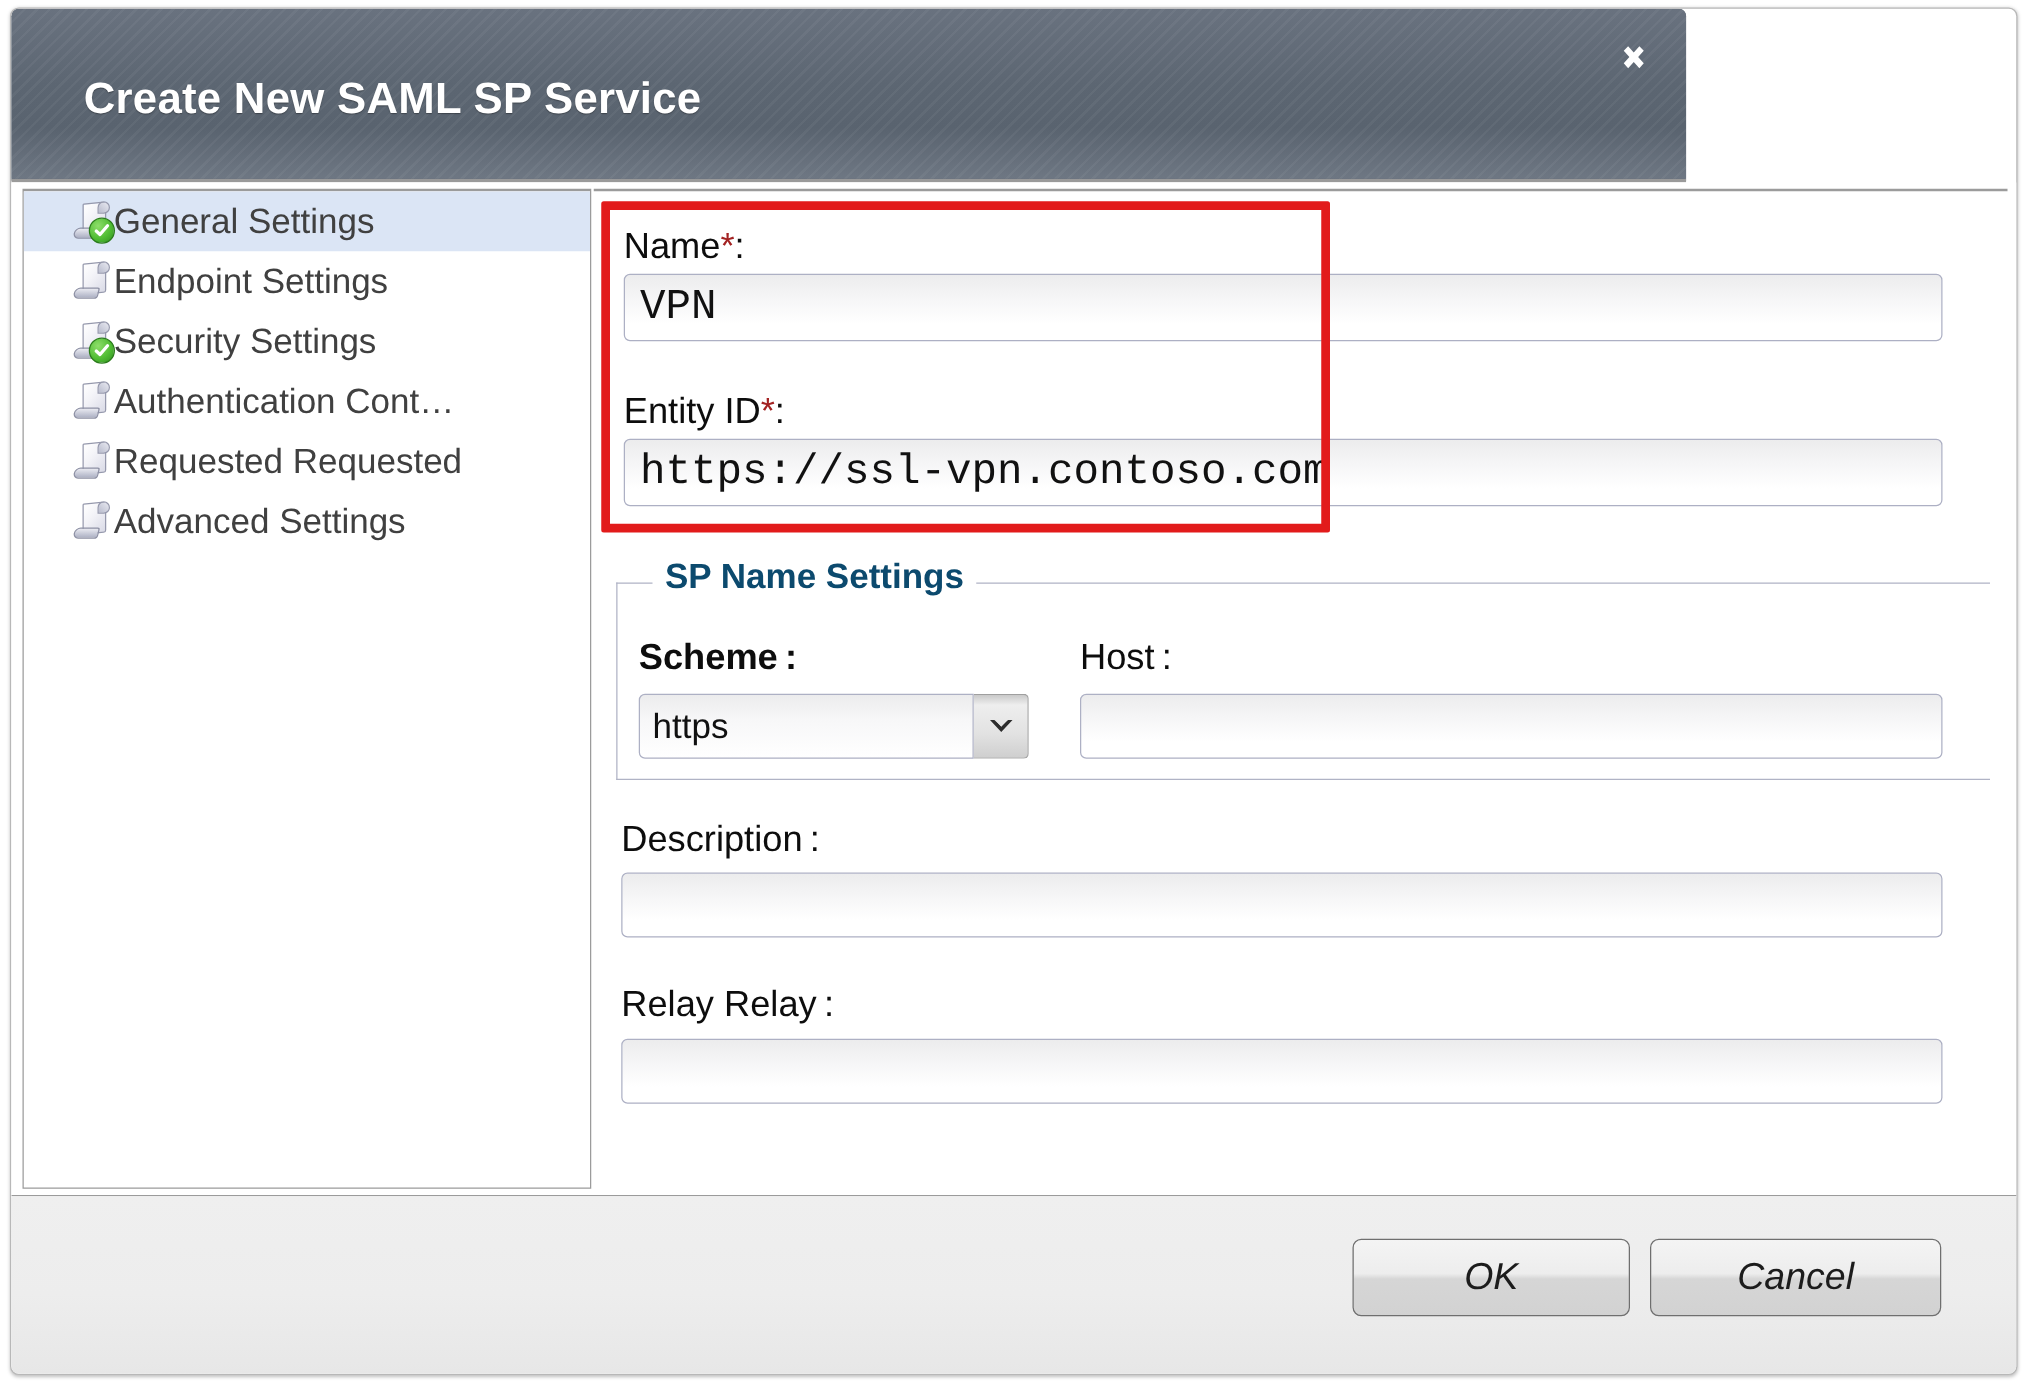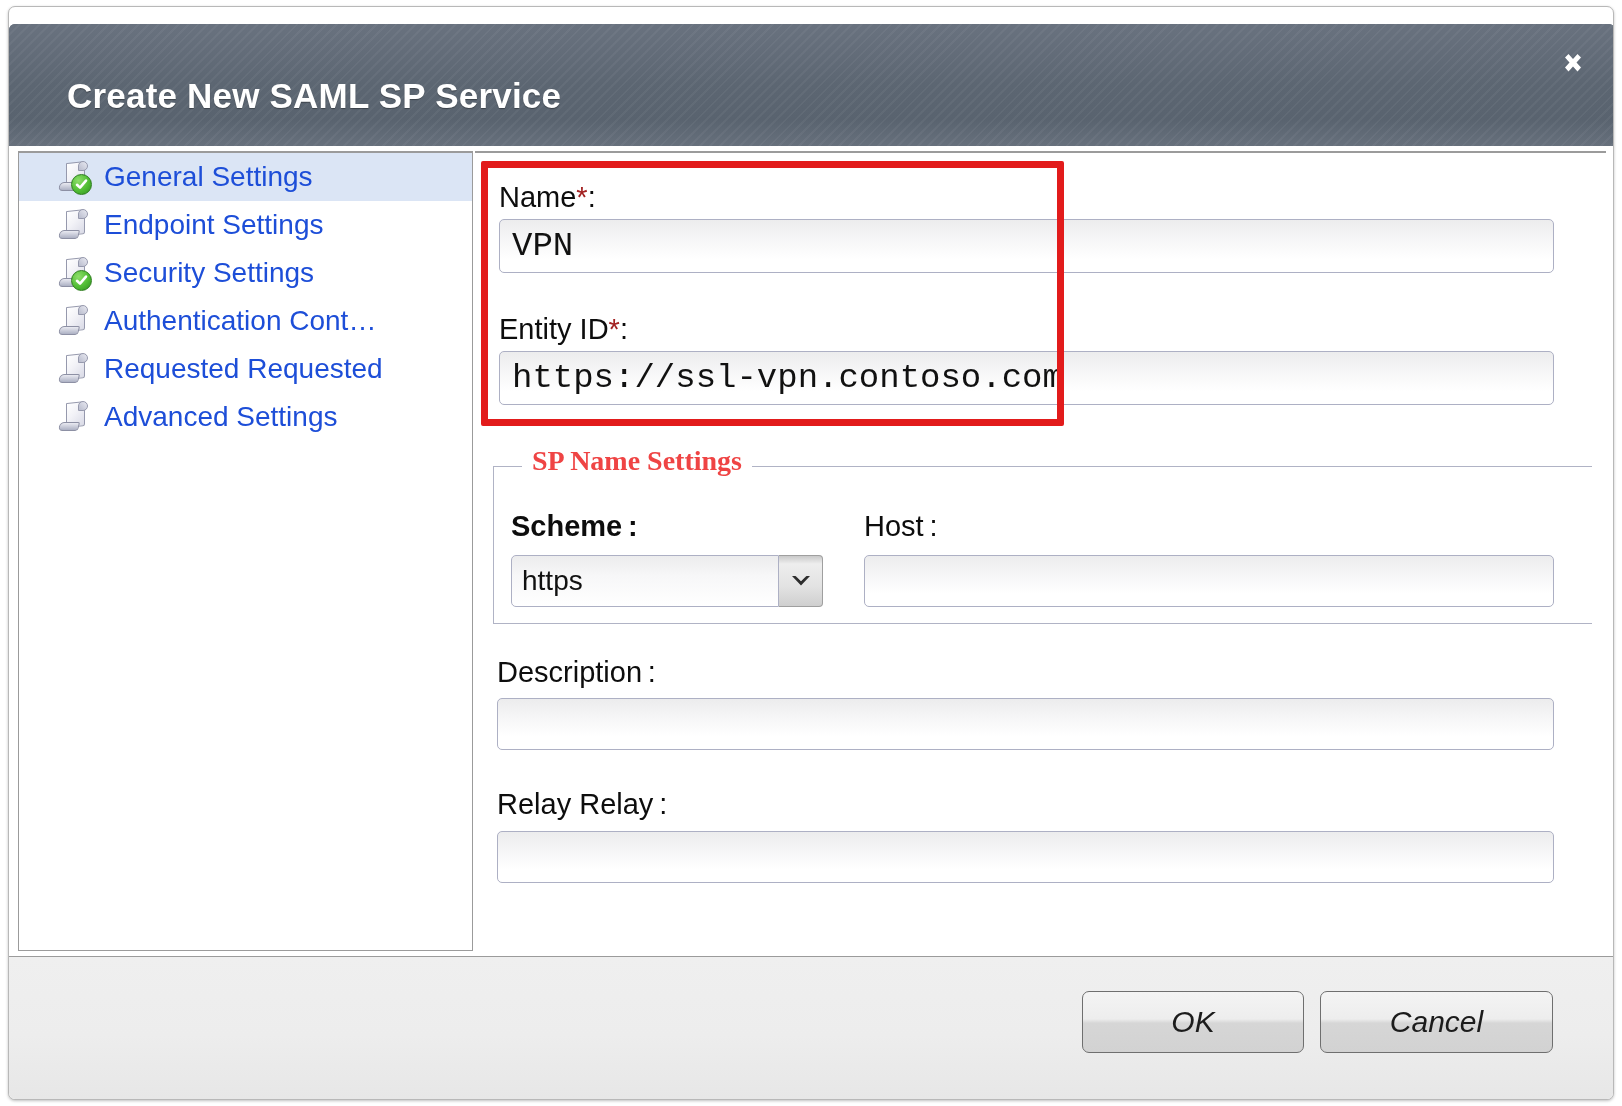--- a/index.html
+++ b/index.html
@@ -20,32 +20,31 @@
     border: 1px solid #b8b8b8;
     border-radius: 7px;
     box-shadow: 0 1px 3px rgba(0,0,0,0.25);
     overflow: hidden;
   }
 
   
   #titlebar {
     position: absolute;
     left: 0; top: 0;
-    width: 1606px; height: 139px;
+    width: 1340px; height: 139px;
     border-radius: 6px 6px 0 0;
     background-color: #5b6572;
     background-image:
       repeating-linear-gradient(135deg,
         rgba(255,255,255,0.045) 0px,
         rgba(255,255,255,0.045) 2px,
         rgba(255,255,255,0.0) 2px,
         rgba(255,255,255,0.0) 7px),
       linear-gradient(to bottom, #69727f 0%, #5c6672 45%, #59636f 70%, #6e7783 100%);
     border-bottom: 3px solid #9a9a9a;
-    margin-top: 17px;
   }
   #title-text {
     position: absolute;
     left: 58px; top: 52px;
     font-size: 35px;
     font-weight: bold;
     color: #ffffff;
     letter-spacing: 0.2px;
     text-shadow: 0 1px 1px rgba(0,0,0,0.35);
     white-space: nowrap;
@@ -86,22 +85,21 @@
     height: 48px;
     display: flex;
     align-items: center;
     padding-left: 38px;
     cursor: pointer;
     white-space: nowrap;
   }
   .nav-item.selected { background: #dbe5f5; }
   .nav-label {
     font-size: 28px;
-    color: #1d4ed8;
-    margin-left: 13px;
+    color: #404040;
   }
   
   .nav-icon {
     position: relative;
     width: 34px; height: 34px;
     flex: 0 0 34px;
   }
   .nav-icon .page {
     position: absolute;
     left: 9px; top: 2px;
@@ -190,23 +188,22 @@
     border-bottom: none;
     border-top: 1px solid #b0b3c5;
   }
   #sp-legend {
     position: absolute;
     left: 28px; top: -22px;
     background: #ffffff;
     padding: 0 10px;
     font-size: 28px;
     font-weight: bold;
-    color: #ef4444;
+    color: #0c4a6e;
     white-space: nowrap;
-    font-family: Liberation Serif, serif;
   }
   
   #sp-bottom {
     position: absolute;
     left: 18px; top: 470px;
     width: 1099px; height: 1px;
     background: #b0b3c5;
   }
 
   

